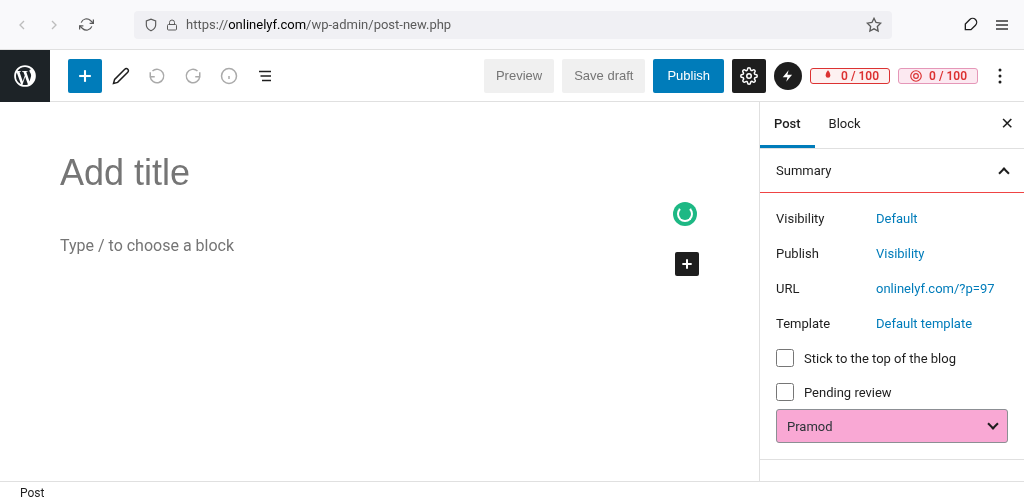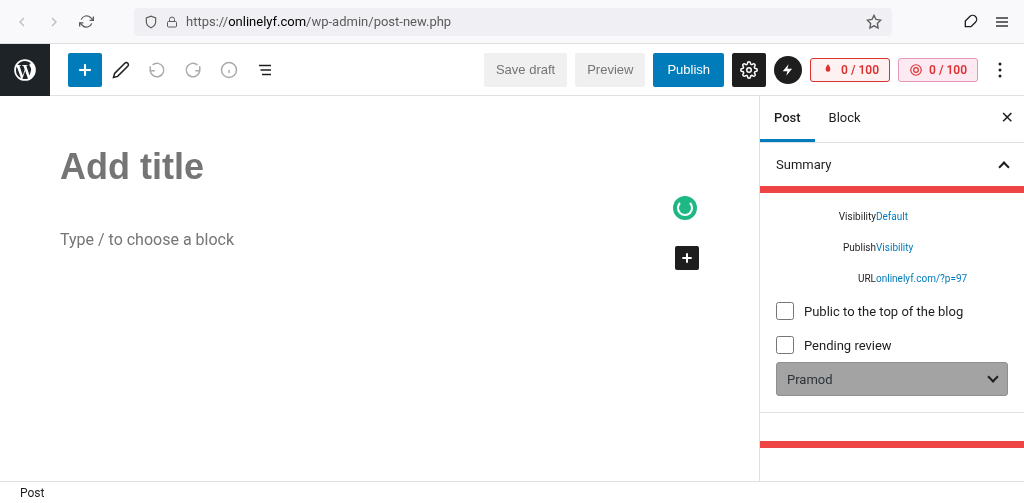--- a/index.html
+++ b/index.html
@@ -1,69 +1,69 @@
 <!DOCTYPE html>
 <html><head>
 <meta charset="utf-8">
 <style>
 * { box-sizing: border-box; margin: 0; padding: 0; }
 body { font-family: -apple-system, BlinkMacSystemFont, "Segoe UI", Roboto, sans-serif; font-size: 13px; color: #1e1e1e; background: #fff; width: 1024px; height: 503px; overflow: hidden; }
 
 
-.browser-bar { height: 44px; display: flex; align-items: center; padding: 0 8px; gap: 4px; background: #f9f9fb; border-bottom: 1px solid #e0e0e0; }
+.browser-bar { height: 50px; display: flex; align-items: center; padding: 0 8px; gap: 4px; background: #f9f9fb; border-bottom: 1px solid #e0e0e0; }
 .nav-btn { width: 28px; height: 28px; display: flex; align-items: center; justify-content: center; color: #5b5b5b; cursor: pointer; border-radius: 4px; }
 .nav-btn.disabled { color: #bdbdbd; }
 .url-bar { flex: 1; height: 28px; background: #f0f0f4; border-radius: 4px; display: flex; align-items: center; padding: 0 10px; gap: 8px; margin: 0 60px 0 30px; color: #5b5b5b; font-size: 13px; }
 .url-bar .domain { color: #000; }
 .url-star { margin-left: auto; }
 .ext-icon { width: 28px; height: 28px; display: flex; align-items: center; justify-content: center; }
 
 
 .wp-top { height: 52px; display: flex; align-items: center; background: #fff; border-bottom: 1px solid #e0e0e0; }
 .wp-logo { width: 50px; height: 52px; background: #1d2327; display: flex; align-items: center; justify-content: center; }
 .wp-logo svg { width: 26px; height: 26px; }
 .top-left { display: flex; align-items: center; gap: 2px; padding-left: 18px; }
 .top-btn { width: 34px; height: 34px; display: flex; align-items: center; justify-content: center; border-radius: 2px; color: #1e1e1e; }
 .top-btn.primary { background: #007cba; color: #fff; }
 .top-btn.disabled { color: #aaa; }
 .top-right { margin-left: auto; display: flex; align-items: center; gap: 8px; padding-right: 10px; }
 .text-btn { height: 34px; padding: 0 12px; background: #f0f0f0; color: #757575; border: none; display: flex; align-items: center; border-radius: 2px; font-size: 13px; }
 .publish-btn { height: 34px; padding: 0 14px; background: #007cba; color: #fff; border: none; border-radius: 2px; font-size: 13px; }
 .gear-btn { width: 34px; height: 34px; background: #1e1e1e; color: #fff; display: flex; align-items: center; justify-content: center; border-radius: 2px; }
 .round-btn { width: 28px; height: 28px; border-radius: 50%; background: #1e1e1e; display: flex; align-items: center; justify-content: center; color: #fff; }
-.score-badge { height: 24px; padding: 0 10px; border: 1px solid #dc3232; border-radius: 3px; display: flex; align-items: center; gap: 6px; font-size: 12px; font-weight: 600; }
+.score-badge { height: 16px; padding: 0 10px; border: 1px solid #dc3232; border-radius: 3px; display: flex; align-items: center; gap: 6px; font-size: 12px; font-weight: 600; }
 .score-badge.red { color: #dc3232; background: #fdf1f1; }
 .score-badge.pink { color: #dc3232; background: #fce9f1; border-color: #e597b8; }
 .kebab { width: 28px; height: 34px; display: flex; align-items: center; justify-content: center; color: #1e1e1e; }
 
 
 .main-wrap { display: flex; height: calc(503px - 36px - 52px - 22px); }
 .editor { flex: 1; padding: 50px 60px 0 60px; position: relative; }
-.title-input { font-size: 36px; font-weight: 700; color: #701a75; border: none; outline: none; width: 90%; }
+.title-input { font-size: 36px; font-weight: 400; color: #701a75; border: none; outline: none; width: 90%; }
 .block-row { display: flex; align-items: center; margin-top: 42px; }
 .block-prompt { color: #757575; font-size: 16px; flex: 1; }
 .add-block-btn { width: 24px; height: 24px; background: #1e1e1e; color: #fff; border-radius: 2px; display: flex; align-items: center; justify-content: center; position: absolute; right: 60px; top: 150px; }
 .green-circle { position: absolute; right: 62px; top: 100px; width: 24px; height: 24px; border-radius: 50%; background: #1db884; display: flex; align-items: center; justify-content: center; }
 .green-circle::after { content: ""; width: 12px; height: 12px; border: 2px solid #fff; border-top-color: transparent; border-radius: 50%; }
 
 
 .sidebar { width: 265px; border-left: 1px solid #e0e0e0; display: flex; flex-direction: column; overflow-y: auto; position: relative; }
 .tabs { display: flex; border-bottom: 1px solid #e0e0e0; position: relative; }
 .tab { padding: 14px 14px; font-size: 13px; color: #1e1e1e; cursor: pointer; }
 .tab.active { border-bottom: 3px solid #007cba; font-weight: 500; }
 .tab-close { position: absolute; right: 10px; top: 12px; font-size: 16px; cursor: pointer; }
-.panel-head { padding: 14px 16px; font-size: 13px; display: flex; justify-content: space-between; align-items: center; border-bottom: 7px solid #ef4444; cursor: pointer; }
+.panel-head { padding: 14px 16px; font-size: 13px; display: flex; justify-content: space-between; align-items: center; border-bottom: 1px solid #ef4444; cursor: pointer; }
 .panel-body { padding: 8px 16px 16px; border-bottom: 1px solid #e0e0e0; }
-.row { display: flex; padding: 10px 0; font-size: 10px; text-align: right; }
+.row { display: flex; padding: 10px 0; font-size: 13px; }
 .row-label { width: 100px; color: #1e1e1e; }
 .row-val { color: #007cba; cursor: pointer; }
 .check-row { display: flex; align-items: center; gap: 10px; padding: 8px 0; font-size: 13px; }
 .check-row input { width: 18px; height: 18px; }
 .section-label { font-size: 11px; text-transform: uppercase; color: #757575; letter-spacing: 0.5px; padding: 6px 0; }
-.select { width: 100%; height: 34px; border: 1px solid #8c8f94; border-radius: 3px; padding: 0 10px; background: #a3a3a3; display: flex; align-items: center; justify-content: space-between; font-size: 13px; color: #2c3338; }
+.select { width: 100%; height: 34px; border: 1px solid #8c8f94; border-radius: 3px; padding: 0 10px; background: #f9a8d4; display: flex; align-items: center; justify-content: space-between; font-size: 13px; color: #2c3338; }
 
 
 .footer { height: 22px; border-top: 1px solid #e0e0e0; display: flex; align-items: center; padding: 0 20px; font-size: 12px; color: #1e1e1e; background: #fff; position: absolute; bottom: 0; left: 0; right: 0; }
 
 .chev { display: inline-block; width: 8px; height: 8px; border-right: 2px solid #1e1e1e; border-bottom: 2px solid #1e1e1e; }
 .chev.up { transform: rotate(-135deg); margin-top: 4px; }
 .chev.down { transform: rotate(45deg); margin-bottom: 4px; }
 </style>
 </head>
 <body>
@@ -149,22 +149,22 @@
       </div>
     <div class="top-btn">
         <svg width="18" height="18" viewBox="0 0 24 24" fill="none" stroke="currentColor" stroke-width="2">
           <line x1="4" y1="6" x2="20" y2="6"></line>
           <line x1="6" y1="12" x2="20" y2="12"></line>
           <line x1="8" y1="18" x2="20" y2="18"></line>
         </svg>
       </div>
   </div>
   <div class="top-right">
+    <button class="text-btn">Preview</button>
     <button class="text-btn">Save draft</button>
-    <button class="text-btn">Preview</button>
     <button class="publish-btn">Publish</button>
     <div class="gear-btn">
         <svg width="18" height="18" viewBox="0 0 24 24" fill="none" stroke="currentColor" stroke-width="2">
           <circle cx="12" cy="12" r="3"></circle>
           <path d="M19.4 15a1.65 1.65 0 00.33 1.82l.06.06a2 2 0 11-2.83 2.83l-.06-.06a1.65 1.65 0 00-1.82-.33 1.65 1.65 0 00-1 1.51V21a2 2 0 11-4 0v-.09a1.65 1.65 0 00-1-1.51 1.65 1.65 0 00-1.82.33l-.06.06a2 2 0 11-2.83-2.83l.06-.06a1.65 1.65 0 00.33-1.82 1.65 1.65 0 00-1.51-1H3a2 2 0 110-4h.09a1.65 1.65 0 001.51-1 1.65 1.65 0 00-.33-1.82l-.06-.06a2 2 0 112.83-2.83l.06.06a1.65 1.65 0 001.82.33h0a1.65 1.65 0 001-1.51V3a2 2 0 114 0v.09a1.65 1.65 0 001 1.51 1.65 1.65 0 001.82-.33l.06-.06a2 2 0 112.83 2.83l-.06.06a1.65 1.65 0 00-.33 1.82v0a1.65 1.65 0 001.51 1H21a2 2 0 110 4h-.09a1.65 1.65 0 00-1.51 1z"></path>
         </svg>
       </div>
     <div class="round-btn">
         <svg width="14" height="14" viewBox="0 0 24 24" fill="currentColor">
           <path d="M13 2L3 14h8l-2 8 10-12h-8l2-8z"></path>
@@ -225,23 +225,27 @@
         <div class="row-val">Default</div>
       </div>
       <div class="row">
         <div class="row-label">Publish</div>
         <div class="row-val">Visibility</div>
       </div>
       <div class="row">
         <div class="row-label">URL</div>
         <div class="row-val">onlinelyf.com/?p=97</div>
       </div>
+      <div class="row">
+        <div class="row-label">Template</div>
+        <div class="row-val">Default template</div>
+      </div>
       <div class="check-row">
         <input type="checkbox" style="">
-        <span>Public to the top of the blog</span>
+        <span>Stick to the top of the blog</span>
       </div>
       <div class="check-row">
         <input type="checkbox" style="">
         <span>Pending review</span>
       </div>
       <div class="select">
         <span>Pramod</span>
         <span class="chev down"></span>
       </div>
     </div>

